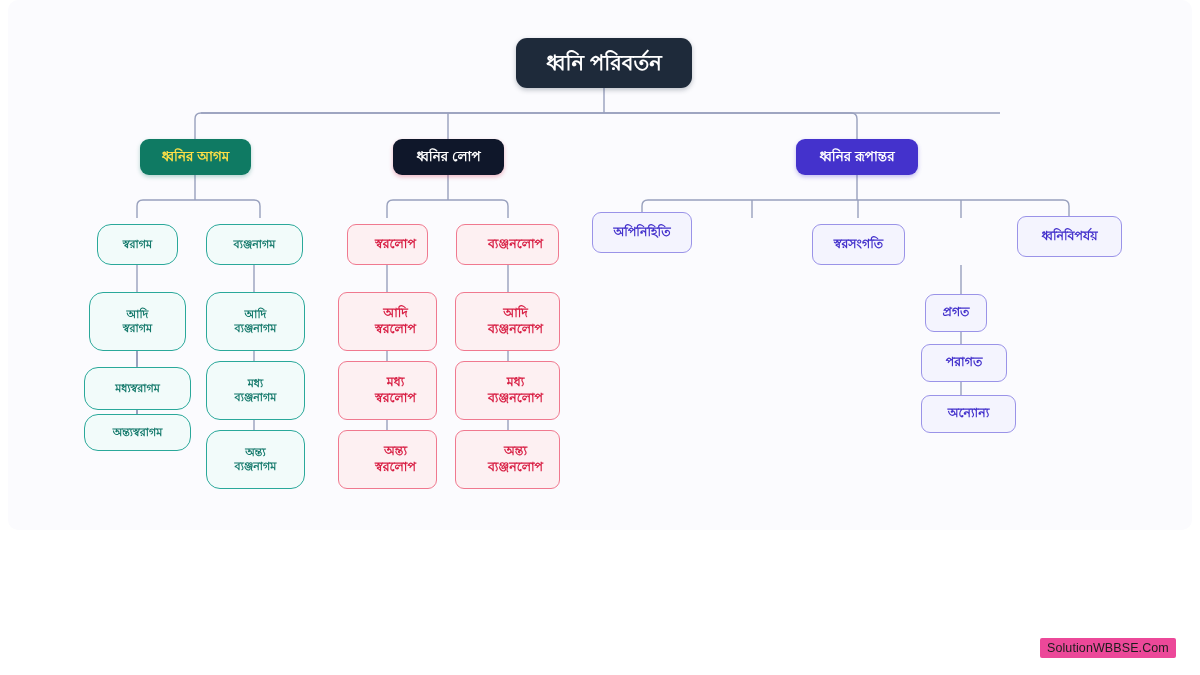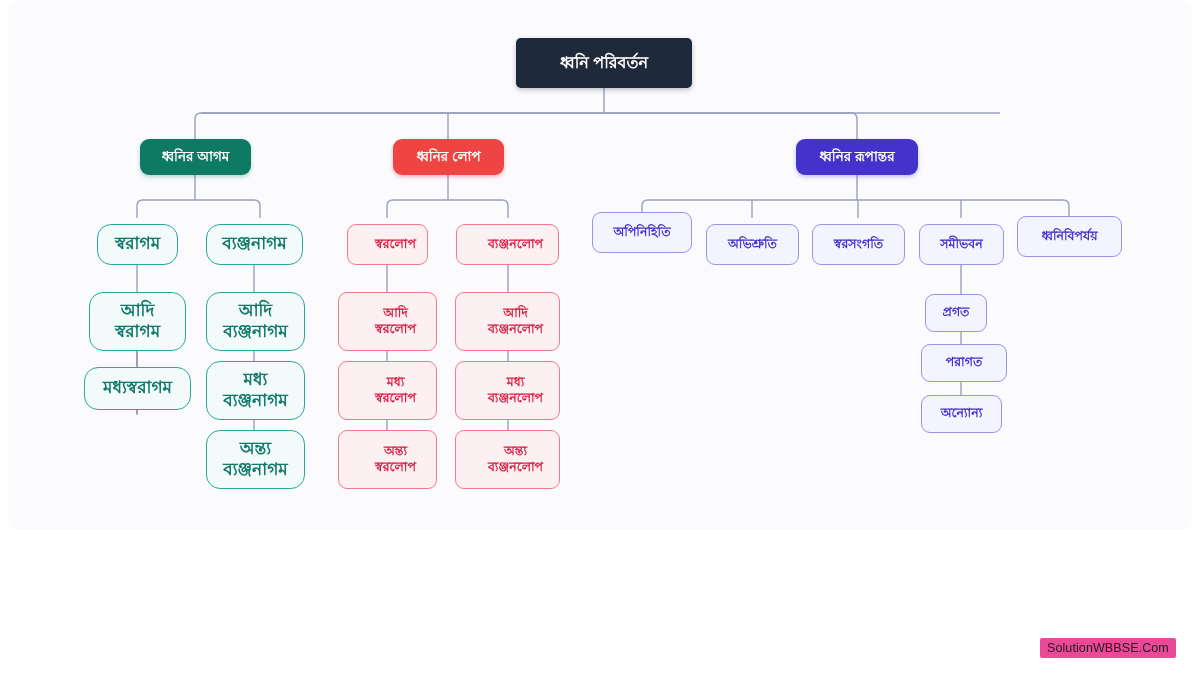--- a/index.html
+++ b/index.html
@@ -54,37 +54,37 @@
     text-align: center;
     line-height: 1.22;
     white-space: pre-line;
     z-index: 3;
   }
 
   
   .n-root {
     background: #1e2a3a;
     color: #ffffff;
-    border-radius: 5px;
-    font-size: 16px;
+    border-radius: 11px;
+    font-size: 21px;
     font-weight: bold;
     box-shadow: 0 2px 5px rgba(30,42,58,0.28);
   }
 
   
   .n-green {
     background: #0f7a63;
-    color: #ffffff;
+    color: #fde047;
     border-radius: 9px;
     font-size: 13.5px;
     font-weight: bold;
     box-shadow: 0 2px 4px rgba(15,122,99,0.30);
   }
   .n-red {
-    background: #ef4444;
+    background: #0f172a;
     color: #ffffff;
     border-radius: 9px;
     font-size: 13.5px;
     font-weight: bold;
     box-shadow: 0 2px 4px rgba(207,27,63,0.30);
   }
   .n-blue {
     background: #4432cc;
     color: #ffffff;
     border-radius: 9px;
@@ -92,21 +92,21 @@
     font-weight: bold;
     box-shadow: 0 2px 4px rgba(68,50,204,0.30);
   }
 
   
   .n-teal {
     background: #f2fbfa;
     color: #12786a;
     border: 1.6px solid #2aa89a;
     border-radius: 14px;
-    font-size: 17px;
+    font-size: 11px;
     font-weight: bold;
   }
   .n-pink {
     background: #fdf0f2;
     color: #d81f44;
     border: 1.6px solid #f0798f;
     border-radius: 9px;
     font-size: 12.5px;
     font-weight: bold;
     padding-left: 16px;
@@ -216,20 +216,23 @@
 
   <div class="node n-teal" style="left:89px; top:292px; width:97px; height:59px;">
     <span>আদি
 স্বরাগম</span>
   </div>
 
   <div class="node n-teal" style="left:84px; top:367px; width:107px; height:43px;">
     <span>মধ্যস্বরাগম</span>
   </div>
 
+  <div class="node n-teal" style="left:84px; top:414px; width:107px; height:37px;">
+    <span>অন্ত্যস্বরাগম</span>
+  </div>
 
   <div class="node n-teal" style="left:206px; top:292px; width:99px; height:59px;">
     <span>আদি
 ব্যঞ্জনাগম</span>
   </div>
 
   <div class="node n-teal" style="left:206px; top:361px; width:99px; height:59px;">
     <span>মধ্য
 ব্যঞ্জনাগম</span>
   </div>
@@ -274,43 +277,37 @@
 
   <div class="node n-pink" style="left:455px; top:430px; width:105px; height:59px;">
     <span>অন্ত্য
 ব্যঞ্জনলোপ</span>
   </div>
 
   <div class="node n-lav" style="left:592px; top:212px; width:100px; height:41px;">
     <span>অপিনিহিতি</span>
   </div>
 
-  <div class="node n-lav" style="left:706px; top:224px; width:93px; height:41px;">
-    <span>অভিশ্রুতি</span>
-  </div>
 
   <div class="node n-lav" style="left:812px; top:224px; width:93px; height:41px;">
     <span>স্বরসংগতি</span>
   </div>
 
-  <div class="node n-lav" style="left:919px; top:224px; width:85px; height:41px;">
-    <span>সমীভবন</span>
-  </div>
 
   <div class="node n-lav" style="left:1017px; top:216px; width:105px; height:41px;">
     <span>ধ্বনিবিপর্যয়</span>
   </div>
 
   <div class="node n-lav" style="left:925px; top:294px; width:62px; height:38px;">
     <span>প্রগত</span>
   </div>
 
   <div class="node n-lav" style="left:921px; top:344px; width:86px; height:38px;">
     <span>পরাগত</span>
   </div>
 
-  <div class="node n-lav" style="left:921px; top:395px; width:81px; height:38px;">
+  <div class="node n-lav" style="left:921px; top:395px; width:95px; height:38px;">
     <span>অন্যোন্য</span>
   </div>
 
   <div class="watermark">SolutionWBBSE.Com</div>
 
 </div>
 
 </body></html>

